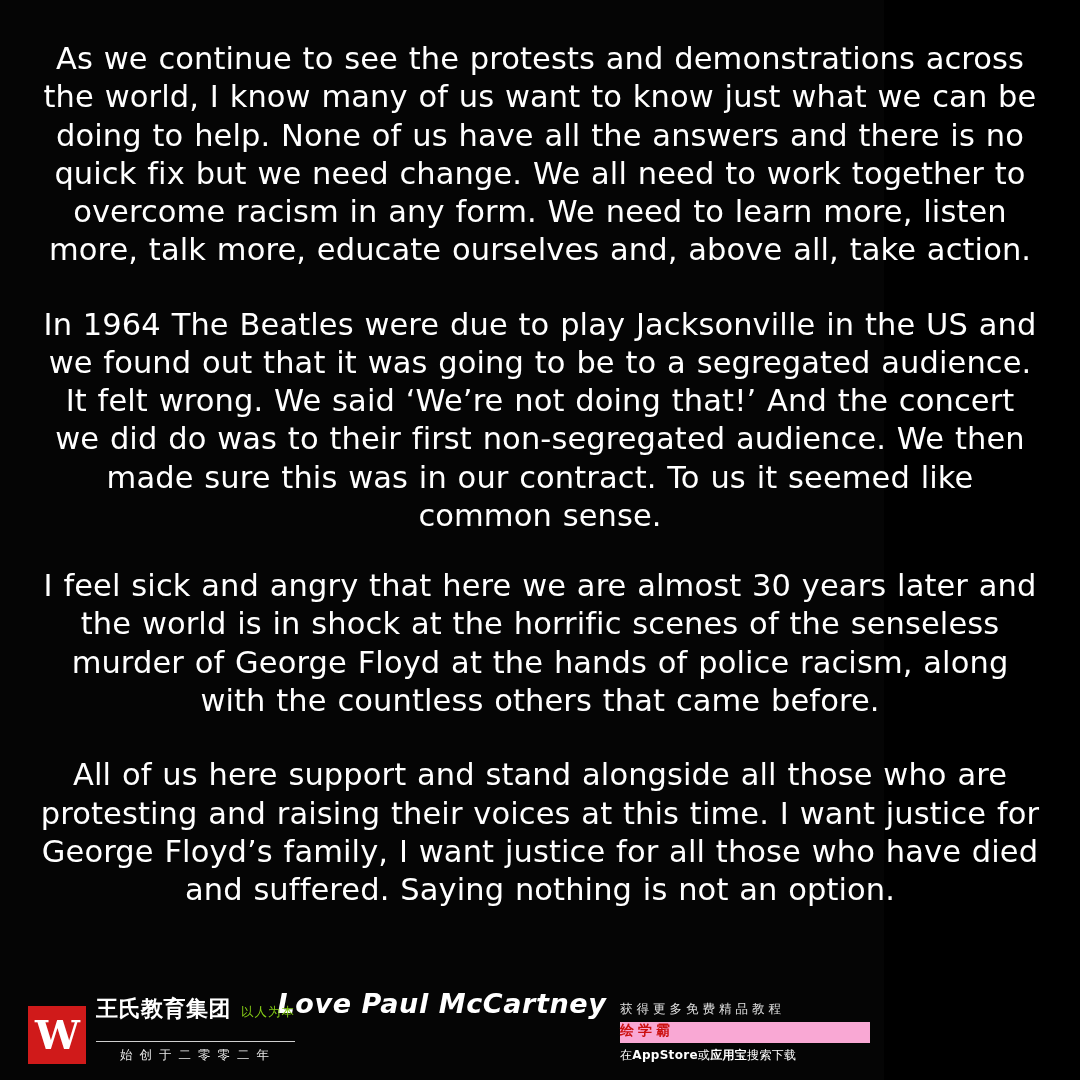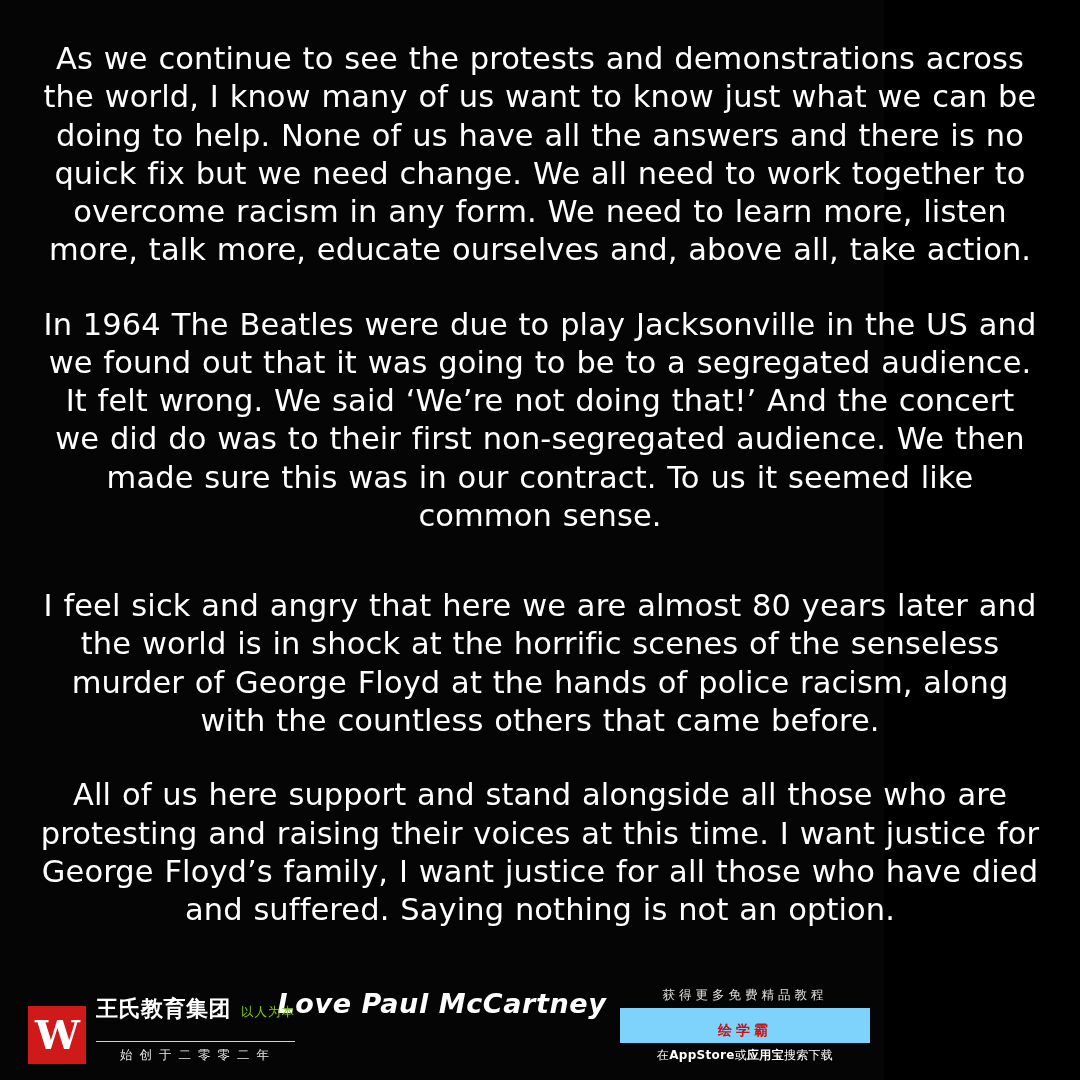--- a/index.html
+++ b/index.html
@@ -31,21 +31,21 @@
   .para {
     font-size: 30.5px;
     line-height: 1.255;
     letter-spacing: 0.1px;
     color: #ffffff;
     font-weight: 400;
     margin: 0 0 30px 0;
     word-spacing: 1px;
   }
   .para.p1 { margin-bottom: 36px; }
-  .para.p2 { margin-bottom: 52px; }
+  .para.p2 { margin-bottom: 32px; }
   .para.p3 { margin-bottom: 36px; }
   .para.p4 { margin-bottom: 0; margin-top: 23px; }
 
   .signature {
     position: absolute;
     left: 0;
     right: 0;
     top: 988px;
     text-align: center;
     font-family: "DejaVu Sans", sans-serif;
@@ -119,56 +119,55 @@
     text-align: justify;
     margin-left: 24px;
   }
 
   
   .wm-right {
     position: absolute;
     right: 14px;
     bottom: 16px;
     width: 250px;
-    text-align: center;
   }
   .wm-r-line1 {
     font-family: "DejaVu Sans", sans-serif;
     font-size: 12.5px;
     color: #e0e0e0;
     letter-spacing: 4px;
     margin-bottom: 4px;
   }
   .wm-r-bar {
-    background: #7dd3fc;
+    background: #f9a8d4;
     color: #cc1111;
     font-family: "DejaVu Sans", sans-serif;
     font-weight: bold;
     font-size: 14px;
     letter-spacing: 4px;
-    padding: 14px 0 3px 0;
+    padding: 0 0 3px 0;
   }
   .wm-r-line3 {
     margin-top: 4px;
     font-family: "DejaVu Sans", sans-serif;
     font-size: 12px;
     color: #ffffff;
     letter-spacing: 0.3px;
   }
   .wm-r-line3 .hl { font-weight: bold; }
 </style>
 </head>
 <body>
 
 <div class="page">
 
   <div class="statement">
     <p class="para p1">As we continue to see the protests and demonstrations across the world, I know many of us want to know just what we can be doing to help. None of us have all the answers and there is no quick fix but we need change. We all need to work together to overcome racism in any form. We need to learn more, listen more, talk more, educate ourselves and, above all, take action.</p>
     <p class="para p2">In 1964 The Beatles were due to play Jacksonville in the US and we found out that it was going to be to a segregated audience. It felt wrong. We said ‘We’re not doing that!’ And the concert we did do was to their first non-segregated audience. We then made sure this was in our contract. To us it seemed like common sense.</p>
-    <p class="para p3">I feel sick and angry that here we are almost 80 years later and the world is in shock at the horrific scenes of the senseless murder of George Floyd at the hands of police racism, along with the countless others that came before.</p>
+    <p class="para p3">I feel sick and angry that here we are almost 30 years later and the world is in shock at the horrific scenes of the senseless murder of George Floyd at the hands of police racism, along with the countless others that came before.</p>
     <p class="para p4">All of us here support and stand alongside all those who are protesting and raising their voices at this time. I want justice for George Floyd’s family, I want justice for all those who have died and suffered. Saying nothing is not an option.</p>
   </div>
 
   <div class="signature">Love Paul McCartney</div>
 
   <div class="wm-left">
     <div class="wm-logo">
       <div class="w">W</div>
     </div>
     <div class="wm-text">

